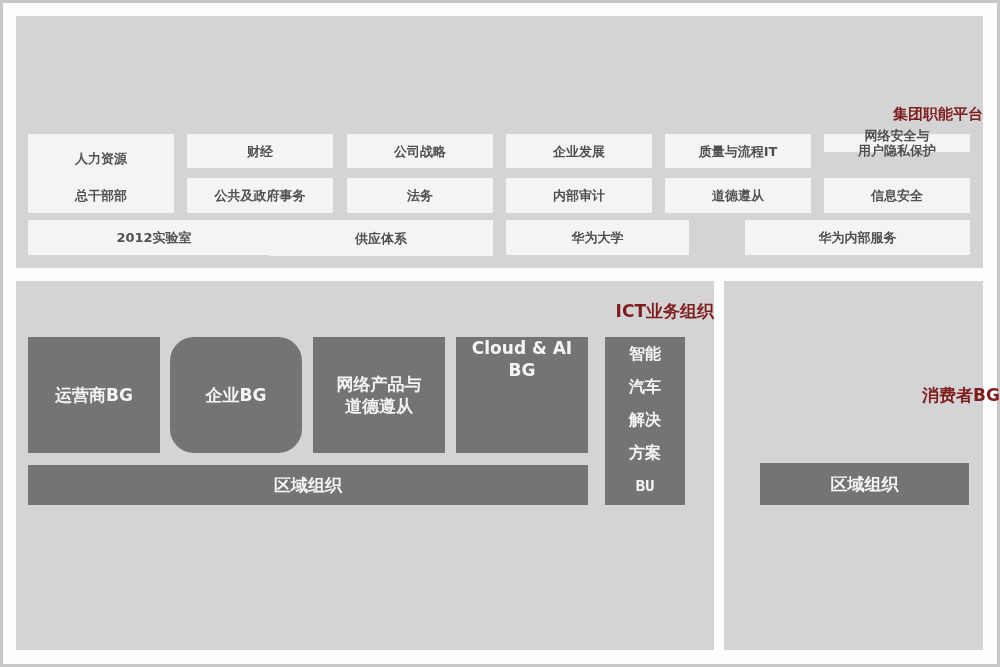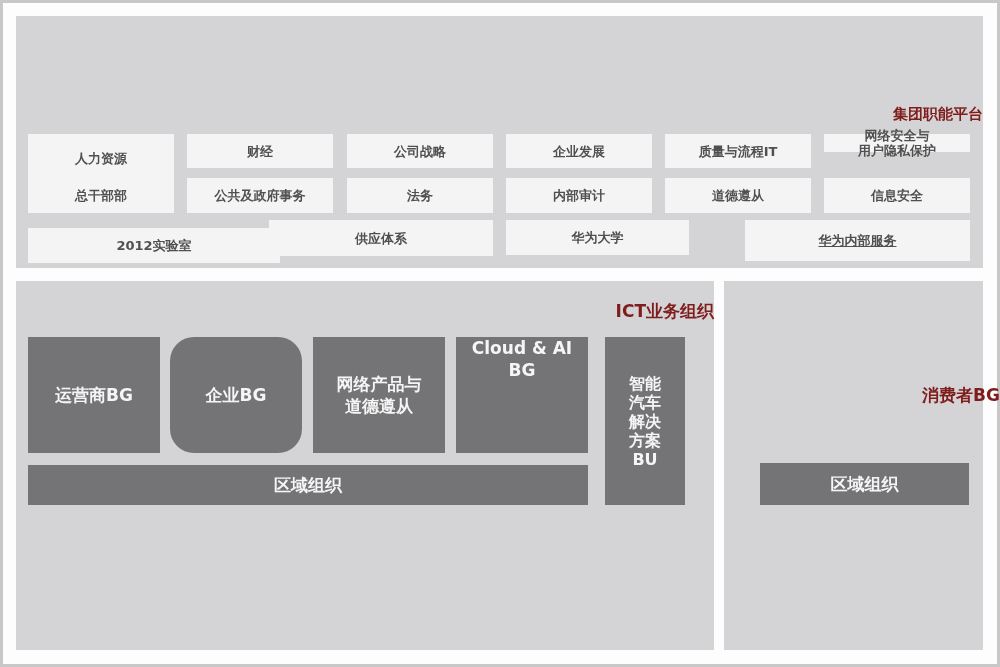--- a/index.html
+++ b/index.html
@@ -44,36 +44,36 @@
 <div class="light-box ml" style="left:824px; top:134px; width:146px; height:18px;">网络安全与
 用户隐私保护</div>
 
 <div class="light-box" style="left:28px; top:178px; width:146px; height:35px;">总干部部</div>
 <div class="light-box" style="left:187px; top:178px; width:146px; height:35px;">公共及政府事务</div>
 <div class="light-box" style="left:347px; top:178px; width:146px; height:35px;">法务</div>
 <div class="light-box" style="left:506px; top:178px; width:146px; height:35px;">内部审计</div>
 <div class="light-box" style="left:665px; top:178px; width:146px; height:35px;">道德遵从</div>
 <div class="light-box" style="left:824px; top:178px; width:146px; height:35px;">信息安全</div>
 
-<div class="light-box" style="left:28px; top:228px; width:252px; height:35px;">2012实验室</div>
+<div class="light-box" style="left:28px; top:220px; width:252px; height:35px;">2012实验室</div>
 <div class="light-box" style="left:269px; top:220px; width:224px; height:36px;">供应体系</div>
 <div class="light-box" style="left:506px; top:220px; width:183px; height:35px;">华为大学</div>
-<div class="light-box" style="left:745px; top:220px; width:225px; height:41px;text-decoration:underline;">华为内部服务</div>
+<div class="light-box" style="left:745px; top:220px; width:225px; height:35px;">华为内部服务</div>
 
 <div class="panel" style="left:16px; top:281px; width:698px; height:369px;"></div>
 <div class="title" style="left:16px; top:300px; width:698px; font-size:17px;">ICT业务组织</div>
 
 <div class="dark-box" style="left:28px; top:337px; width:132px; height:116px;">运营商BG</div>
 <div class="dark-box" style="left:170px; top:337px; width:132px; height:116px;border-radius:24px;">企业BG</div>
 <div class="dark-box ml" style="left:313px; top:337px; width:132px; height:116px;">网络产品与
 道德遵从</div>
 <div class="dark-box ml" style="left:456px; top:337px; width:132px; height:116px; align-items:flex-start; box-sizing:border-box;">Cloud &amp; AI
 BG</div>
 <div class="dark-box" style="left:28px; top:465px; width:560px; height:40px;">区域组织</div>
-<div class="dark-box ml" style="left:605px; top:337px; width:80px; height:168px; line-height:19px; font-size:16px;">智能
+<div class="dark-box ml" style="left:605px; top:337px; width:80px; height:168px; line-height:33px; font-size:16px;font-family:Liberation Mono, monospace;">智能
 汽车
 解决
 方案
 BU</div>
 
 <div class="panel" style="left:724px; top:281px; width:259px; height:369px;"></div>
 <div class="title" style="left:724px; top:384px; width:276px; font-size:17px;">消费者BG</div>
 <div class="dark-box" style="left:760px; top:463px; width:209px; height:42px;">区域组织</div>
 
 </body></html>

